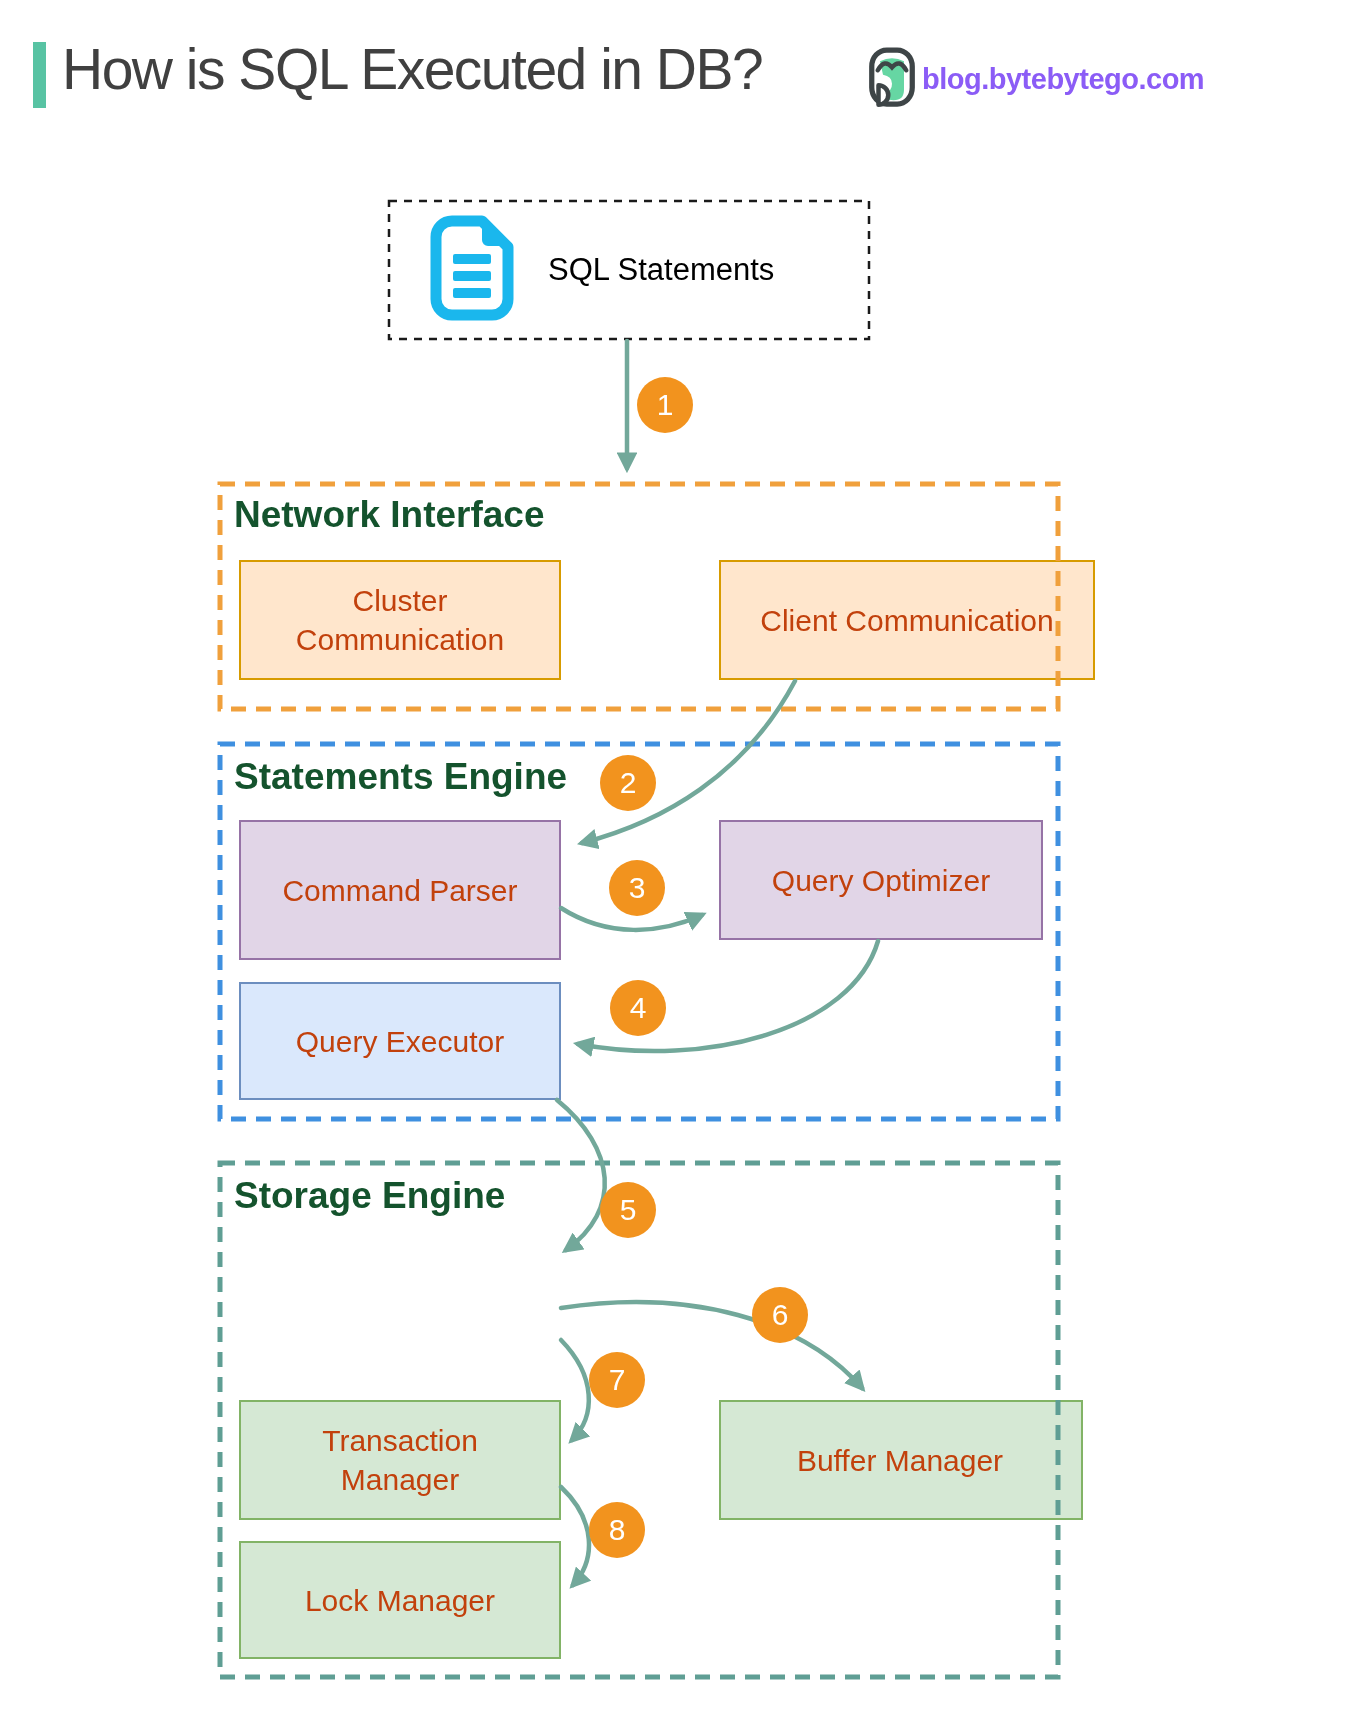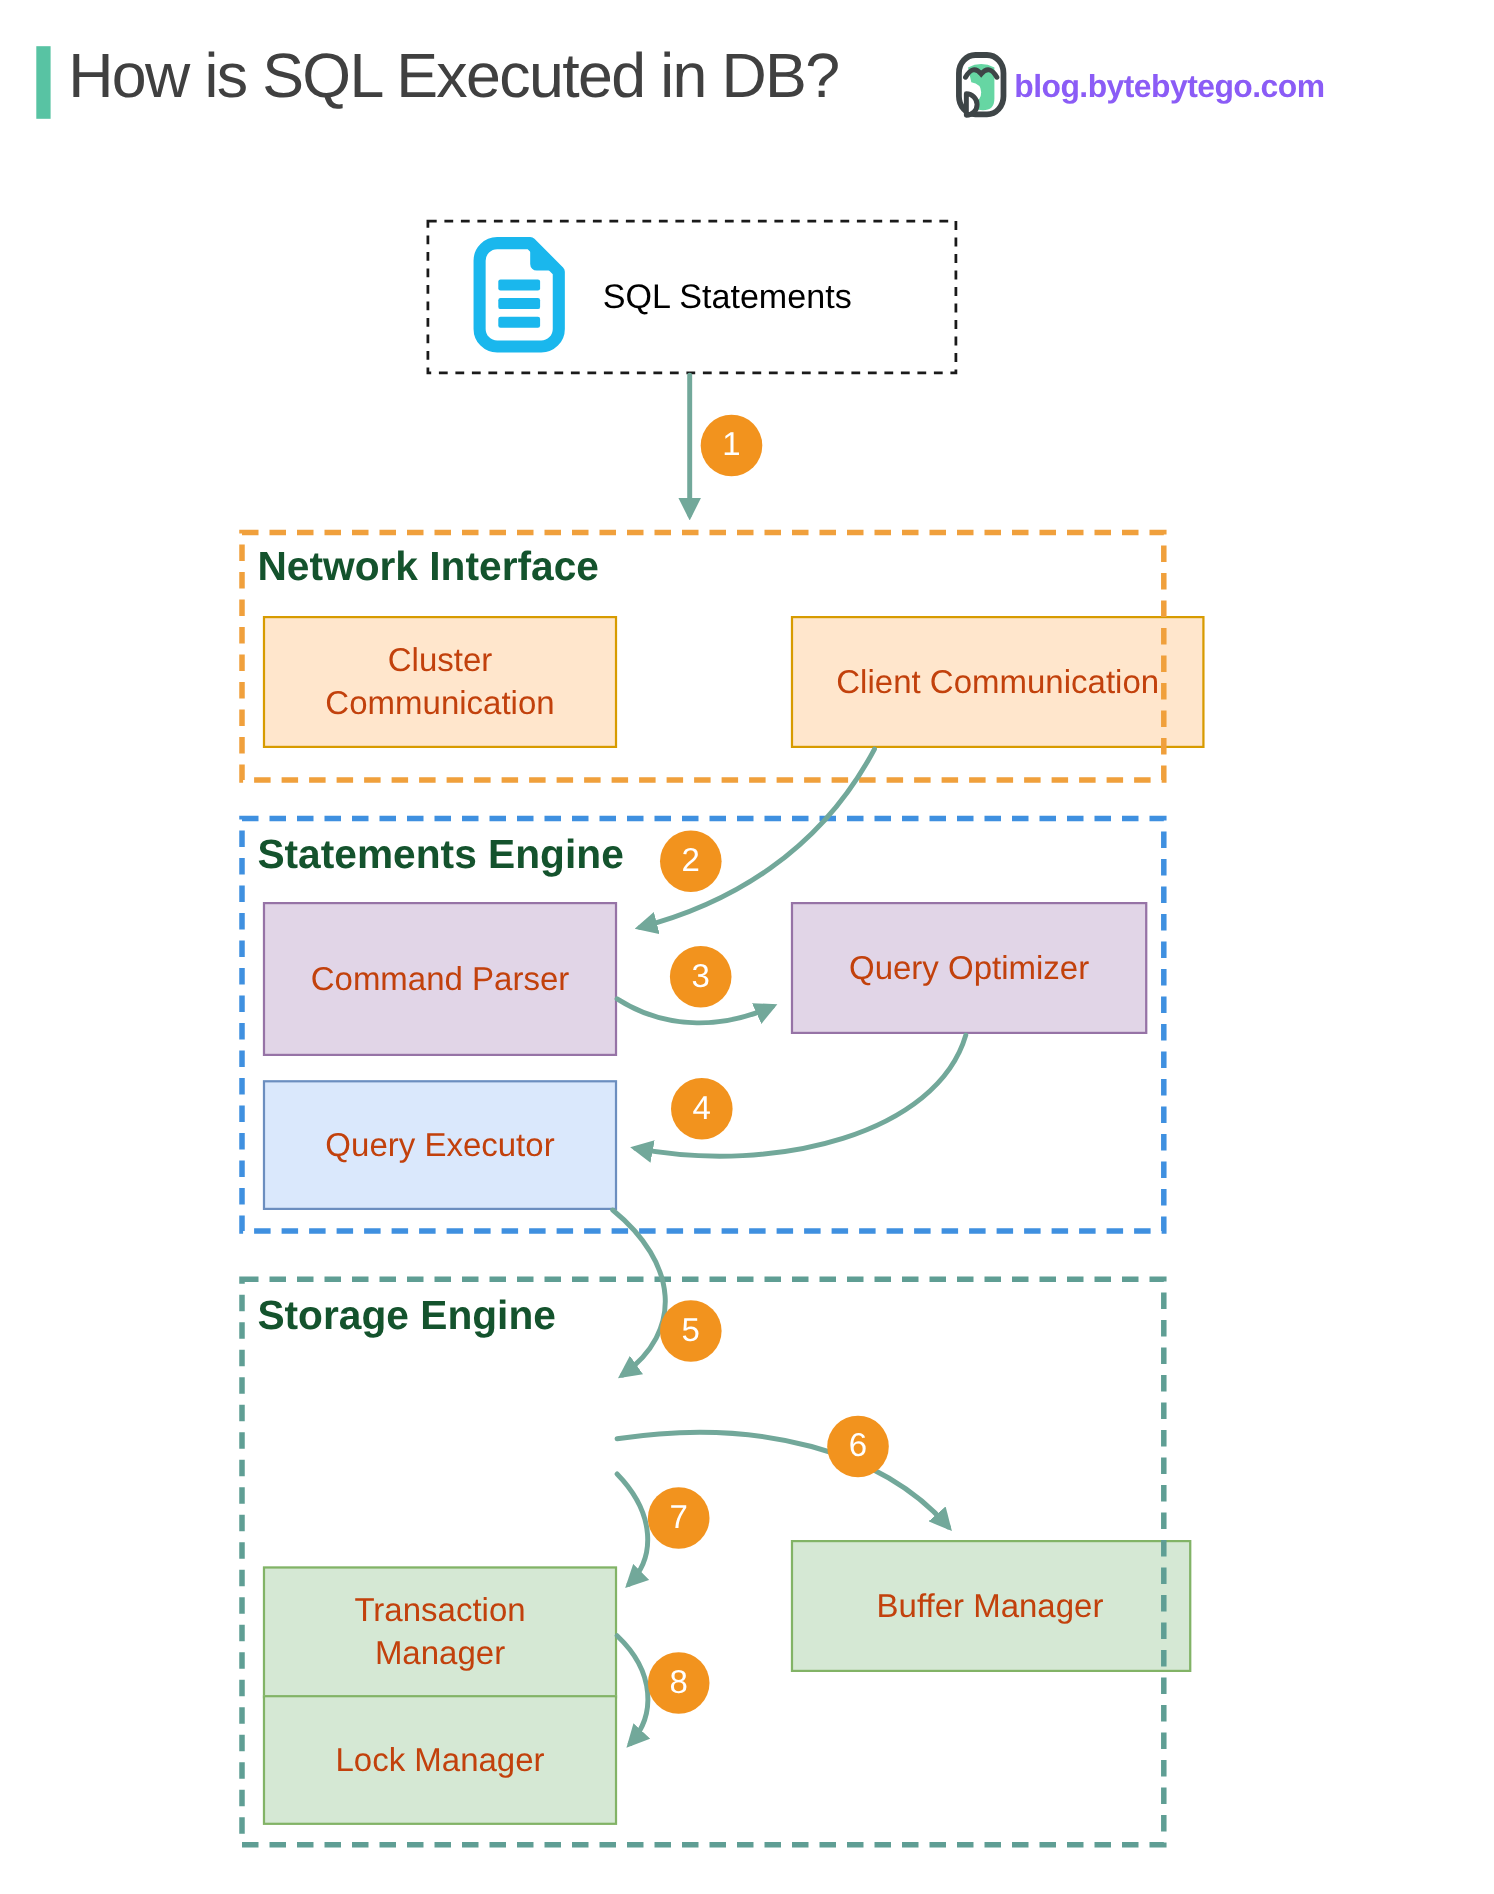--- a/index.html
+++ b/index.html
@@ -68,21 +68,21 @@
   <div class="section-label" style="left:234px;top:756px;">Statements Engine</div>
   <div class="section-label" style="left:234px;top:1175px;">Storage Engine</div>
 
   <div class="node orange" style="left:239px;top:560px;width:322px;height:120px;">Cluster Communication</div>
   <div class="node orange" style="left:719px;top:560px;width:376px;height:120px;">Client Communication</div>
 
   <div class="node purple" style="left:239px;top:820px;width:322px;height:140px;">Command Parser</div>
   <div class="node purple" style="left:719px;top:820px;width:324px;height:120px;">Query Optimizer</div>
   <div class="node blue" style="left:239px;top:982px;width:322px;height:118px;">Query Executor</div>
 
-  <div class="node green" style="left:239px;top:1400px;width:322px;height:120px;margin-top:24px;">Transaction Manager</div>
+  <div class="node green" style="left:239px;top:1400px;width:322px;height:120px;">Transaction Manager</div>
   <div class="node green" style="left:239px;top:1541px;width:322px;height:118px;">Lock Manager</div>
   <div class="node green" style="left:719px;top:1400px;width:364px;height:120px;padding-left:36px;">Buffer Manager</div>
 
   <svg id="lines" width="1358" height="1722" viewBox="0 0 1358 1722">
     <defs>
       <marker id="ah" viewBox="0 0 10 10" refX="7.5" refY="5" markerWidth="4.6" markerHeight="4.6" orient="auto-start-reverse">
         <path d="M0,0 L10,5 L0,10 z" fill="#72A89A"></path>
       </marker>
     </defs>
 

